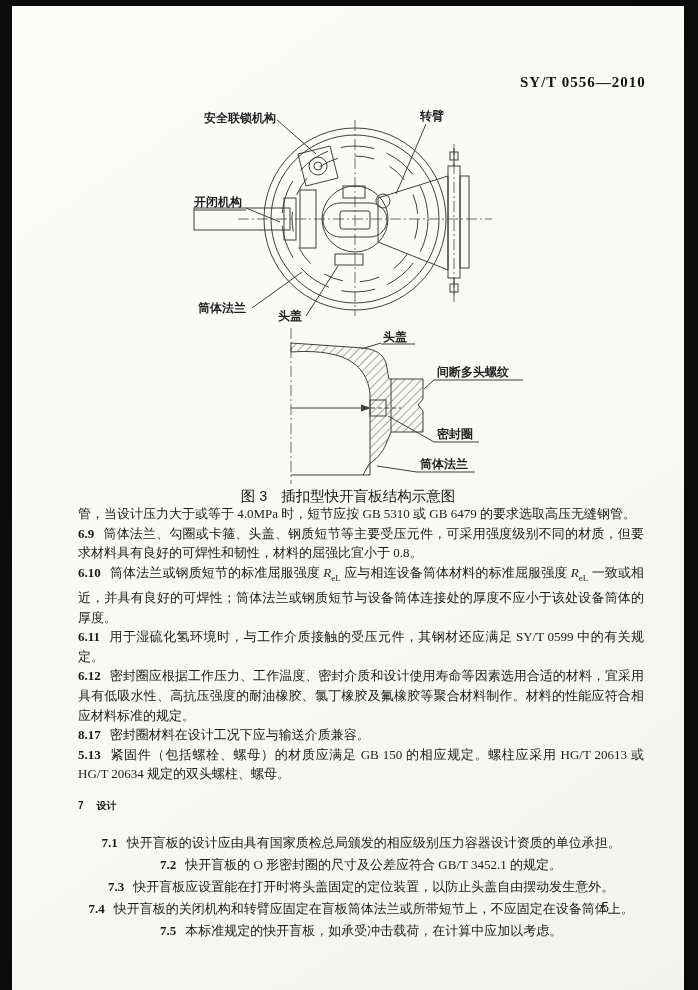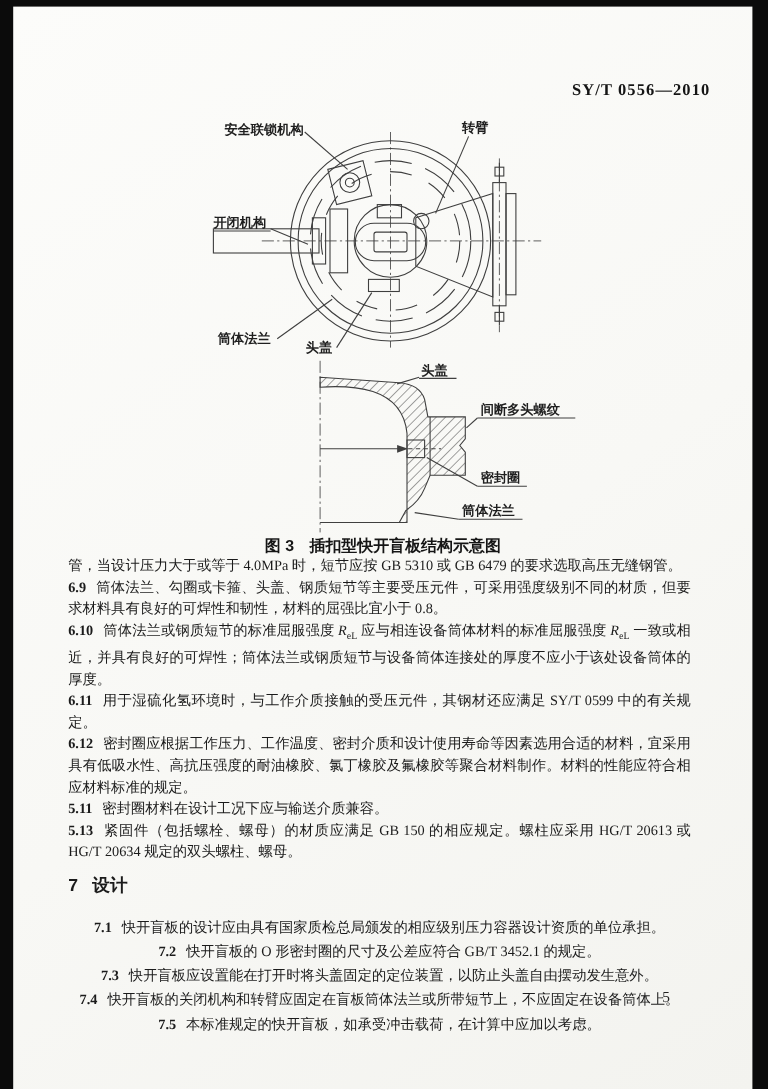--- a/index.html
+++ b/index.html
@@ -19,30 +19,30 @@
   .fig-svg{position:absolute;}
   .fig1{left:168px;top:98px;}
   .fig2{left:263px;top:316px;}
   svg .ln{stroke:#3f3f3f;stroke-width:1;fill:none;}
   svg .cl{stroke:#4a4a4a;stroke-width:0.8;fill:none;stroke-dasharray:11 3 2 3;}
   svg .lbl{font-family:"Liberation Sans","DejaVu Sans",sans-serif;font-weight:bold;
     font-size:12px;fill:#1f1f1f;}
   .caption{
     position:absolute;left:56px;top:481px;width:560px;text-align:center;
     font-family:"Liberation Sans","DejaVu Sans",sans-serif;
-    font-weight:bold;font-size:14.5px;color:#151515;
+    font-weight:normal;font-size:14.5px;color:#151515;
   }
   .caption .pfx{margin-right:14px;}
   .bodytext{
-    position:absolute;left:50px;top:498px;width:566px;
+    position:absolute;left:66px;top:498px;width:566px;
     font-size:13px;line-height:19.6px;color:#1b1b1b;text-align:justify;
   }
   .bodytext p{margin:0;}
   .num{font-weight:bold;margin-right:9px;}
-  .sec-head{font-weight:bold;font-size:16px;margin-top:12px !important;
+  .sec-head{font-weight:bold;font-size:10px;margin-top:12px !important;
     margin-bottom:16px !important;font-family:"Liberation Sans","DejaVu Sans",sans-serif;}
   .sec-head .num{margin-right:13px;}
   .item7{line-height:22px;text-align:center;}
   .sym{font-style:italic;font-family:"Liberation Serif",serif;}
   sub{font-size:9px;}
   .page-number{
     position:absolute;left:590px;top:894px;font-size:14px;color:#222;
   }
 </style>
 </head>
@@ -153,21 +153,21 @@
 
     <p class="item">
       <span class="num">6.11</span><span>用于湿硫化氢环境时，与工作介质接触的受压元件，其钢材还应满足 SY/T 0599 中的有关规定。</span>
     </p>
 
     <p class="item">
       <span class="num">6.12</span><span>密封圈应根据工作压力、工作温度、密封介质和设计使用寿命等因素选用合适的材料，宜采用具有低吸水性、高抗压强度的耐油橡胶、氯丁橡胶及氟橡胶等聚合材料制作。材料的性能应符合相应材料标准的规定。</span>
     </p>
 
     <p class="item">
-      <span class="num">5.11</span><span>密封圈材料在设计工况下应与输送介质兼容。</span>
+      <span class="num">8.17</span><span>密封圈材料在设计工况下应与输送介质兼容。</span>
     </p>
 
     <p class="item">
       <span class="num">5.13</span><span>紧固件（包括螺栓、螺母）的材质应满足 GB 150 的相应规定。螺柱应采用 HG/T 20613 或 HG/T 20634 规定的双头螺柱、螺母。</span>
     </p>
 
     <p class="sec-head">
       <span class="num">7</span><span>设计</span>
     </p>
 

